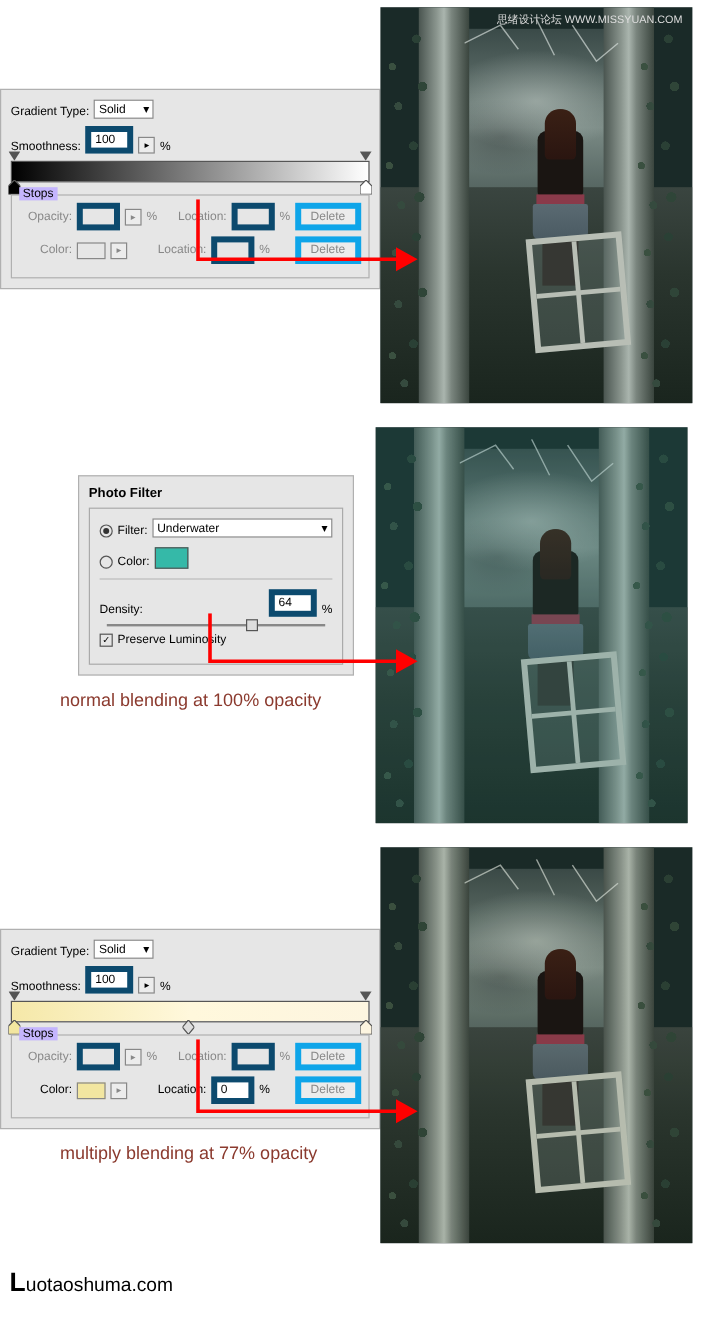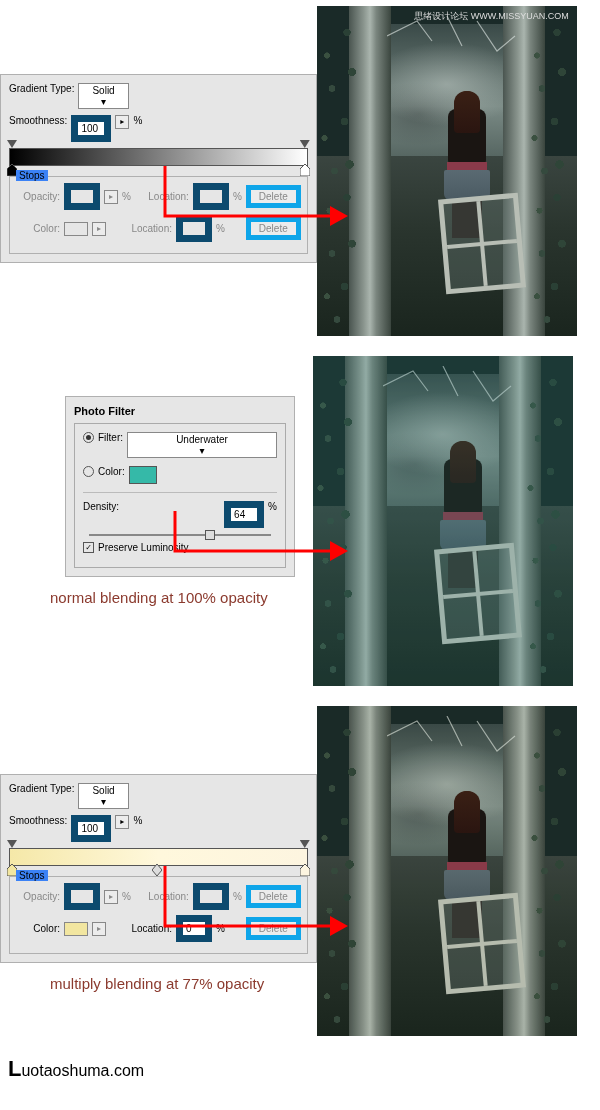--- a/index.html
+++ b/index.html
@@ -3,36 +3,36 @@
 <meta charset="utf-8">
 <style>
 * { box-sizing: border-box; margin: 0; padding: 0; font-family: Tahoma, Arial, sans-serif; }
 body { background: #fff; width: 600px; }
 
 .section { position: relative; margin-bottom: 20px; display: flex; align-items: flex-start; }
 .left-col { width: 330px; position: relative; }
 .right-col { width: 303px; }
 
 .panel { background: #e6e6e6; border: 1px solid #b0b0b0; padding: 8px; font-size: 10px; position: relative; }
-.panel .row { display: flex; align-items: flex-start; margin-bottom: 6px; gap: 4px; }
+.panel .row { display: flex; align-items: flex-end; margin-bottom: 6px; gap: 4px; }
 .panel label { font-size: 10px; }
-.sel { background: #fff; border: 1px solid #888; padding: 1px 13px; font-size: 10px; min-width: 50px; display: inline-flex; align-items: center; justify-content: space-between; flex-direction: column; }
-.num { background: #fff; border: 7px solid #0c4a6e; width: 40px; padding: 1px 3px; font-size: 10px; text-align: left; }
+.sel { background: #fff; border: 1px solid #888; padding: 1px 3px; font-size: 10px; min-width: 50px; display: inline-flex; align-items: center; justify-content: space-between; }
+.num { background: #fff; border: 5px solid #0c4a6e; width: 40px; padding: 1px 3px; font-size: 10px; text-align: left; }
 .btn { background: #ececec; border: 1px solid #888; width: 14px; height: 14px; font-size: 8px; text-align: center; line-height: 12px; }
 .delbtn { background: #ececec; border: 5px solid #0ea5e9; font-size: 10px; padding: 1px 8px; color: #888; }
 
 .gradbar { height: 18px; border: 1px solid #555; margin: 6px 0; position: relative; }
 .grad-bw { background: linear-gradient(90deg, #000 0%, #fff 100%); }
 .grad-yl { background: linear-gradient(90deg, #f5e8a8 0%, #fff8dc 50%, #fdf5e0 100%); }
 .stop-t { position: absolute; top: -8px; width: 10px; height: 8px; background: #555; clip-path: polygon(50% 100%, 0 0, 100% 0); }
 .stop-b { position: absolute; bottom: -10px; width: 10px; height: 12px; }
 .stop-b svg { width:10px; height:12px; }
 
 .stops-box { border: 1px solid #b0b0b0; padding: 6px; margin-top: 10px; position: relative; }
-.stops-box .legend { position: absolute; top: -7px; left: 6px; background: #3b82f6; padding: 0 3px; font-size: 10px; }
+.stops-box .legend { position: absolute; top: -7px; left: 6px; background: #c4b5fd; padding: 0 3px; font-size: 10px; }
 .stops-row { display: flex; align-items: center; gap: 4px; margin-bottom: 5px; font-size: 10px; color: #888; }
 .stops-row label { min-width: 44px; text-align: right; }
 .stops-row .num { color: #888; background: #e6e6e6; }
 .stops-row.active .num { background: #fff; color: #000; }
 .swatch { width: 24px; height: 14px; border: 1px solid #888; display: inline-block; }
 
 .pf-panel { width: 230px; margin-left: 65px; margin-top: 40px; }
 .pf-title { font-weight: bold; font-size: 11px; margin-bottom: 6px; }
 .pf-body { border: 1px solid #aaa; padding: 8px; }
 .radio { width: 11px; height: 11px; border: 1px solid #555; border-radius: 50%; display: inline-block; position: relative; }

